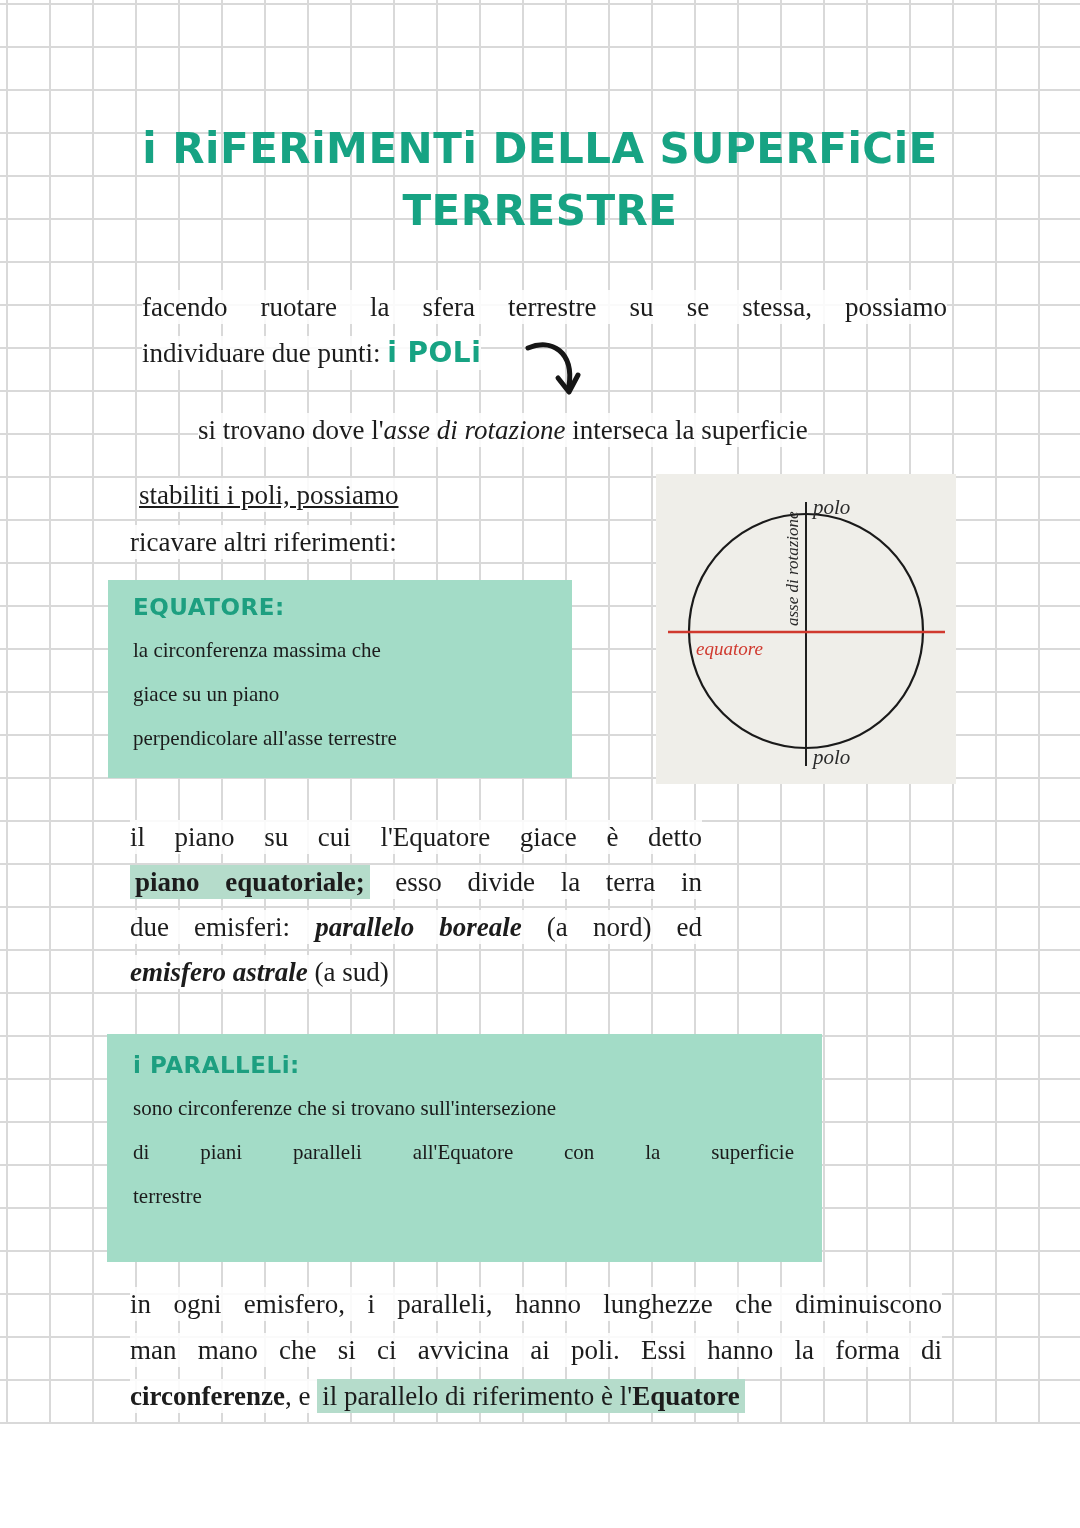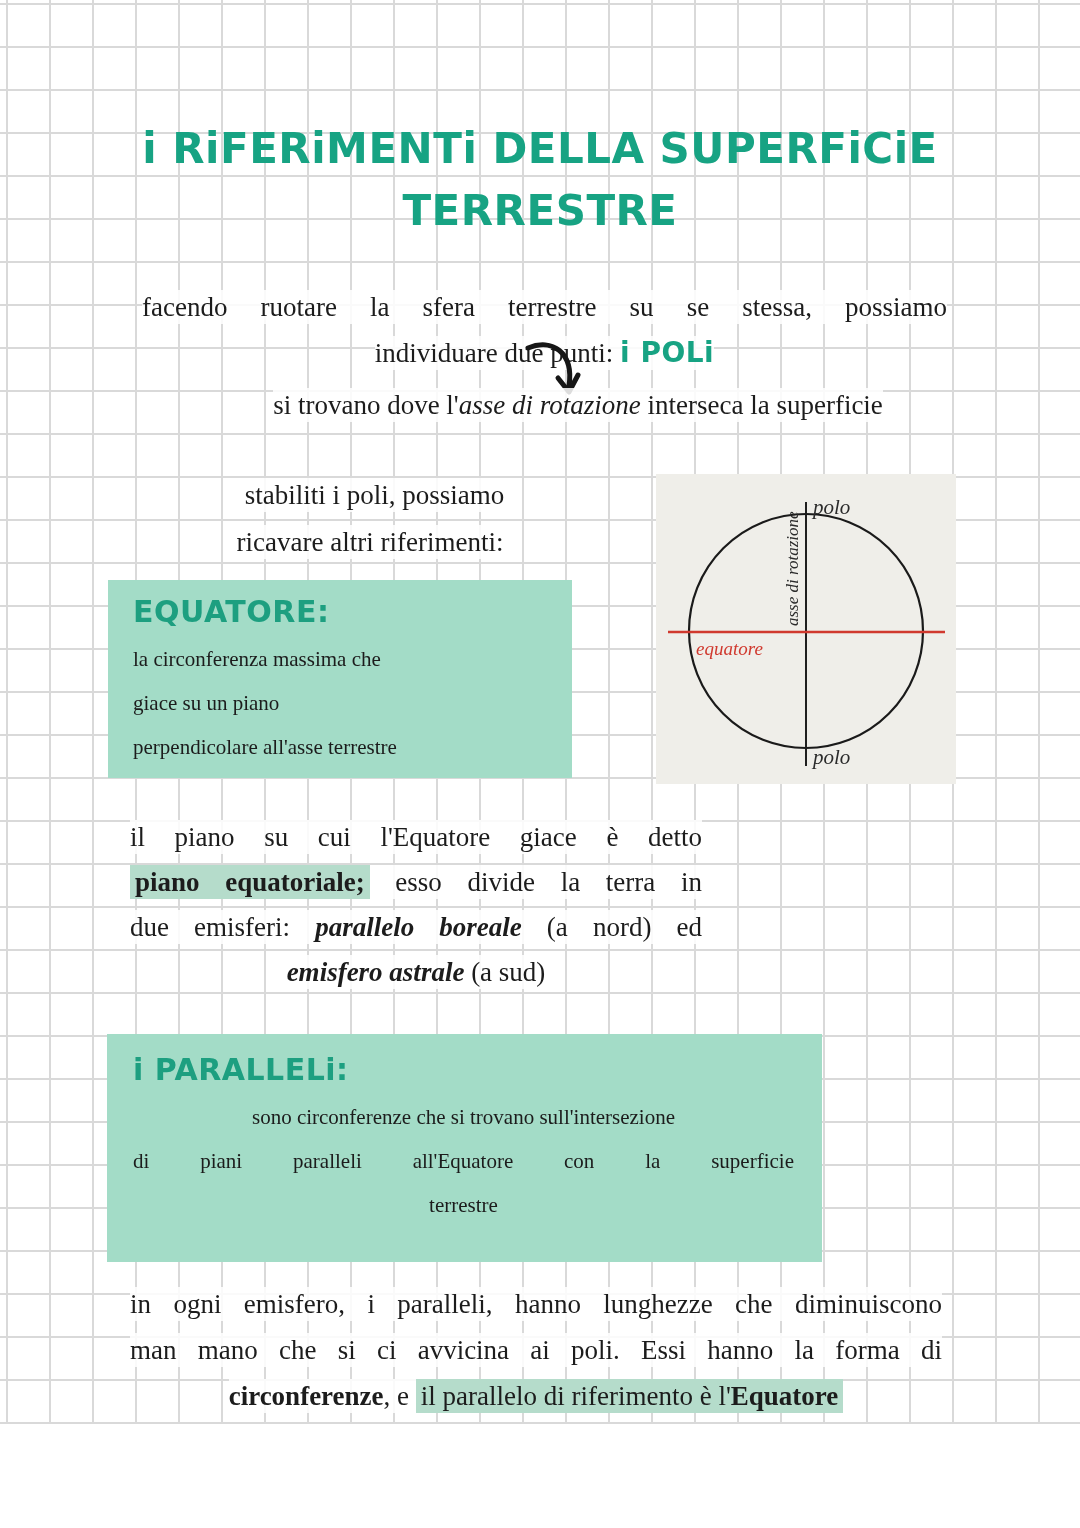--- a/index.html
+++ b/index.html
@@ -9,29 +9,29 @@
       linear-gradient(to right,#d9d9d9 2px,transparent 2px),
       linear-gradient(to bottom,#d9d9d9 2px,transparent 2px);
     background-size:43px 43px;
     background-position:6px 3px;
     background-color:#ffffff;}
   .abs{position:absolute;}
   .bubble{font-family:"DejaVu Sans",sans-serif;font-weight:bold;color:#17a383;}
   .title{left:100px;top:118px;width:880px;text-align:center;font-size:42px;line-height:62px;letter-spacing:.5px;white-space:nowrap;}
   .para{font-size:27px;line-height:46px;}
   .jline{text-align:justify;text-align-last:justify;}
-  .nline{text-align:center;}
+  .nline{text-align:left;}
   .bg{background:rgba(255,255,255,.85);padding:2px 0;-webkit-box-decoration-break:clone;box-decoration-break:clone;}
   .b{font-weight:bold;}
   .i{font-style:italic;}
   .bi{font-weight:bold;font-style:italic;}
   .hl{background:#b5dccb;padding:2px 5px;font-weight:bold;}
   .hl2{background:#b5dccb;padding:2px 5px;}
   .notebox{background:#a3dcc7;box-sizing:border-box;}
-  .notebox .bh{font-size:30px;letter-spacing:.5px;margin-bottom:8px;color:#1d9f80;}
+  .notebox .bh{font-size:23px;letter-spacing:.5px;margin-bottom:8px;color:#1d9f80;}
   .notebox .bline{font-size:21px;line-height:44px;}
   .box1{left:108px;top:580px;width:464px;height:198px;padding:14px 22px 0 25px;}
   .box2{left:107px;top:1034px;width:715px;height:228px;padding:18px 28px 0 26px;}
   .diagram{left:640px;top:474px;width:300px;height:310px;background:#efeee9;margin-left:16px;}
   .poli{font-size:28px;letter-spacing:.5px;}
   svg{display:block;}
 </style>
 </head>
 <body>
 
@@ -49,26 +49,26 @@
     </div>
   </div>
 
   <div class="abs" style="left:522px;top:336px;width:64px;height:64px;">
     <svg width="64" height="64" viewBox="0 0 64 64">
       <path d="M6,12 C30,2 52,16 47,50" stroke="#161616" stroke-width="5" fill="none" stroke-linecap="round"></path>
       <path d="M36,42 L47,56 L56,39" stroke="#161616" stroke-width="5" fill="none" stroke-linecap="round" stroke-linejoin="round"></path>
     </svg>
   </div>
 
-  <div class="abs para nline" style="left:198px;top:382px;width:760px;">
+  <div class="abs para nline" style="left:198px;top:407px;width:760px;">
     <span class="bg"><span>si trovano dove l'</span><span class="i">asse di rotazione</span><span> interseca la superficie</span></span>
   </div>
 
   <div class="abs para nline" style="left:130px;top:472px;width:480px;line-height:47px;">
-    <div style="padding-left:9px;"><span class="bg">stabiliti i poli, possiamo</span></div>
+    <div style="padding-left:9px;text-decoration:underline;"><span class="bg">stabiliti i poli, possiamo</span></div>
     <div><span class="bg">ricavare altri riferimenti:</span></div>
   </div>
 
   <div class="abs notebox box1">
     <div class="bubble bh">EQUATORE:</div>
     <div class="bline">la circonferenza massima che</div>
     <div class="bline">giace su un piano</div>
     <div class="bline">perpendicolare all'asse terrestre</div>
   </div>
 

